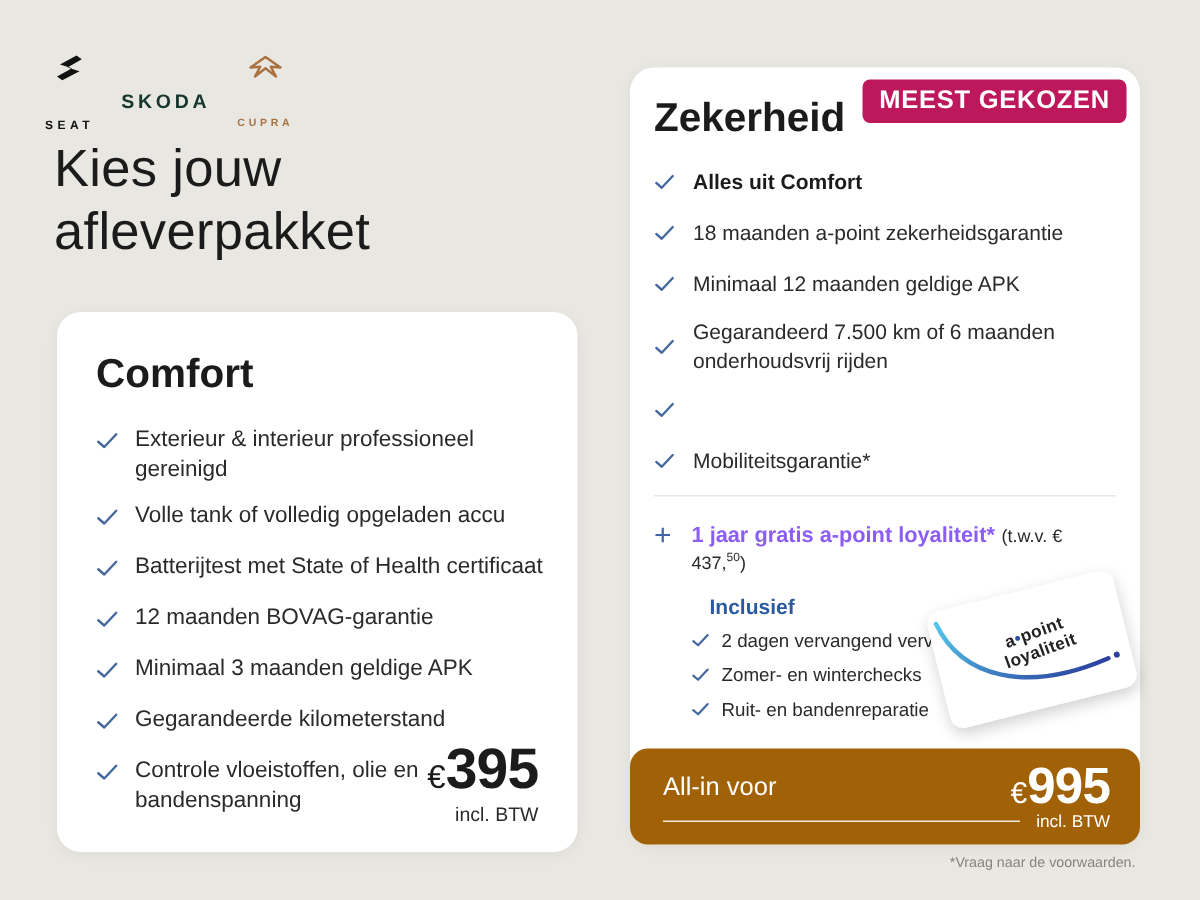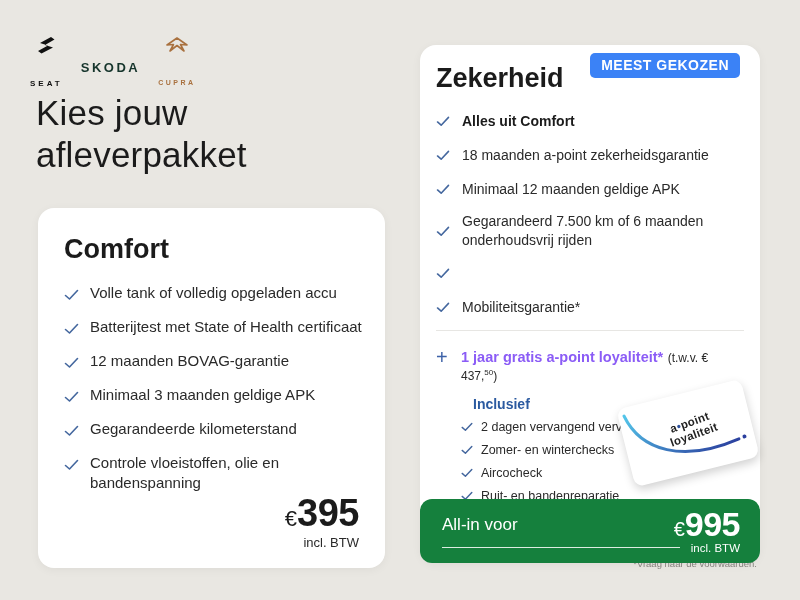--- a/index.html
+++ b/index.html
@@ -33,21 +33,21 @@
   .item.bold span.txt { font-weight:bold; color:#1B1B1B; }
   .check { flex:0 0 15px; margin-top:3px; }
 
   .price-block { position:absolute; right:26px; bottom:18px; text-align:right; }
   .price-line { white-space:nowrap; }
   .price-cur { font-size:22px; font-weight:500; }
   .price-num { font-size:38px; font-weight:bold; letter-spacing:-.5px; }
   .price-suffix { font-size:13px; color:#2A2A2A; margin-top:0px; }
 
   
-  .badge { position:absolute; top:8px; right:20px; background:#3b82f6; color:#fff; font-size:14px; font-weight:bold; letter-spacing:.5px; padding:4px 11px 5px; border-radius:5px; }
+  .badge { position:absolute; top:8px; right:9px; background:#be185d; color:#fff; font-size:17px; font-weight:bold; letter-spacing:.5px; padding:4px 11px 5px; border-radius:5px; }
 
   .divider { border:none; border-top:1px solid #E7E6E3; margin:6px 0 17px 0; }
 
   
   .bonus { display:flex; gap:10px; align-items:baseline; margin-bottom:12px; }
   .plus { color:#3D62A8; font-size:20px; font-weight:500; flex:0 0 15px; line-height:15px; position:relative; top:2px; }
   .bonus-label { font-size:14.5px; font-weight:bold; color:#8b5cf6; }
   .bonus-note { font-size:12px; color:#2A2A2A; }
   .bonus-note sup { font-size:8px; }
 
@@ -56,29 +56,29 @@
   .sub-item { display:flex; gap:8px; margin-bottom:7px; font-size:12.5px; line-height:15px; color:#2A2A2A; font-weight:500; }
   .sub-item .check { flex:0 0 12px; margin-top:1px; }
 
   
   .loyalty-card { position:absolute; right:8px; top:348px; width:128px; height:80px; background:#fff; border-radius:9px;
                   box-shadow:0 4px 10px rgba(0,0,0,.18); transform:rotate(-14deg); z-index:3; overflow:hidden; }
   .loyalty-text { position:absolute; top:24px; left:44px; text-align:center; font-size:11.5px; font-weight:bold; color:#222; line-height:13px; letter-spacing:.3px; transform:rotate(-6deg); }
   .loyalty-text .dot { color:#2B4F9C; }
 
   
-  .price-bar { position:absolute; left:0; right:0; bottom:0; height:64px; background:#15803d; border-radius:12px; z-index:2; }
+  .price-bar { position:absolute; left:0; right:0; bottom:0; height:64px; background:#a16207; border-radius:12px; z-index:2; }
   .bar-label { position:absolute; left:22px; top:16px; color:#fff; font-size:17px; font-weight:500; }
   .bar-line { position:absolute; left:22px; bottom:15px; width:238px; height:1px; background:rgba(255,255,255,.85); }
   .bar-price { position:absolute; right:20px; top:6px; text-align:right; color:#fff; }
   .bar-price .price-cur { font-size:20px; }
   .bar-price .price-num { font-size:34px; }
   .bar-price .price-suffix { color:#fff; font-size:11.5px; margin-top:-2px; }
 
-  .footnote { position:absolute; right:43px; top:558px; font-size:9.5px; color:#85837E; }
+  .footnote { position:absolute; right:43px; top:570px; font-size:9.5px; color:#85837E; }
 </style>
 </head>
 <body>
 
 <div class="stage">
 
   <div class="logos">
     <div class="brand brand-seat">
       <svg width="22" height="22" viewBox="0 0 22 22">
         <path d="M16 1 L5 7 L13 9.5 L3 15 L6.5 17.5 L18 11.5 L10 9 L19.5 3.5 Z" fill="#111"></path>
@@ -101,20 +101,26 @@
     <span>afleverpakket</span>
   </h1>
 
   <div class="card card-comfort">
     <h2>Comfort</h2>
     <ul class="features">
       <li class="item">
           <span class="check"><svg width="15" height="12" viewBox="0 0 15 12">
               <path d="M1.5 6.5 L5.5 10 L13.5 1.5" fill="none" stroke="#44679E" stroke-width="1.6" stroke-linecap="round" stroke-linejoin="round"></path>
             </svg></span>
+          <span class="txt">Exterieur &amp; interieur professioneel gereinigd</span>
+        </li>
+      <li class="item">
+          <span class="check"><svg width="15" height="12" viewBox="0 0 15 12">
+              <path d="M1.5 6.5 L5.5 10 L13.5 1.5" fill="none" stroke="#44679E" stroke-width="1.6" stroke-linecap="round" stroke-linejoin="round"></path>
+            </svg></span>
           <span class="txt">Volle tank of volledig opgeladen accu</span>
         </li>
       <li class="item">
           <span class="check"><svg width="15" height="12" viewBox="0 0 15 12">
               <path d="M1.5 6.5 L5.5 10 L13.5 1.5" fill="none" stroke="#44679E" stroke-width="1.6" stroke-linecap="round" stroke-linejoin="round"></path>
             </svg></span>
           <span class="txt">Batterijtest met State of Health certificaat</span>
         </li>
       <li class="item">
           <span class="check"><svg width="15" height="12" viewBox="0 0 15 12">
@@ -202,26 +208,20 @@
           <span class="check"><svg width="12" height="10" viewBox="0 0 15 12">
               <path d="M1.5 6.5 L5.5 10 L13.5 1.5" fill="none" stroke="#44679E" stroke-width="1.8" stroke-linecap="round" stroke-linejoin="round"></path>
             </svg></span>
           <span>2 dagen vervangend vervoer</span>
         </div>
       <div class="sub-item">
           <span class="check"><svg width="12" height="10" viewBox="0 0 15 12">
               <path d="M1.5 6.5 L5.5 10 L13.5 1.5" fill="none" stroke="#44679E" stroke-width="1.8" stroke-linecap="round" stroke-linejoin="round"></path>
             </svg></span>
           <span>Zomer- en winterchecks</span>
-        </div>
-      <div class="sub-item">
-          <span class="check"><svg width="12" height="10" viewBox="0 0 15 12">
-              <path d="M1.5 6.5 L5.5 10 L13.5 1.5" fill="none" stroke="#44679E" stroke-width="1.8" stroke-linecap="round" stroke-linejoin="round"></path>
-            </svg></span>
-          <span>Aircocheck</span>
         </div>
       <div class="sub-item">
           <span class="check"><svg width="12" height="10" viewBox="0 0 15 12">
               <path d="M1.5 6.5 L5.5 10 L13.5 1.5" fill="none" stroke="#44679E" stroke-width="1.8" stroke-linecap="round" stroke-linejoin="round"></path>
             </svg></span>
           <span>Ruit- en bandenreparatie</span>
         </div>
     </div>
 
     <div class="loyalty-card">

